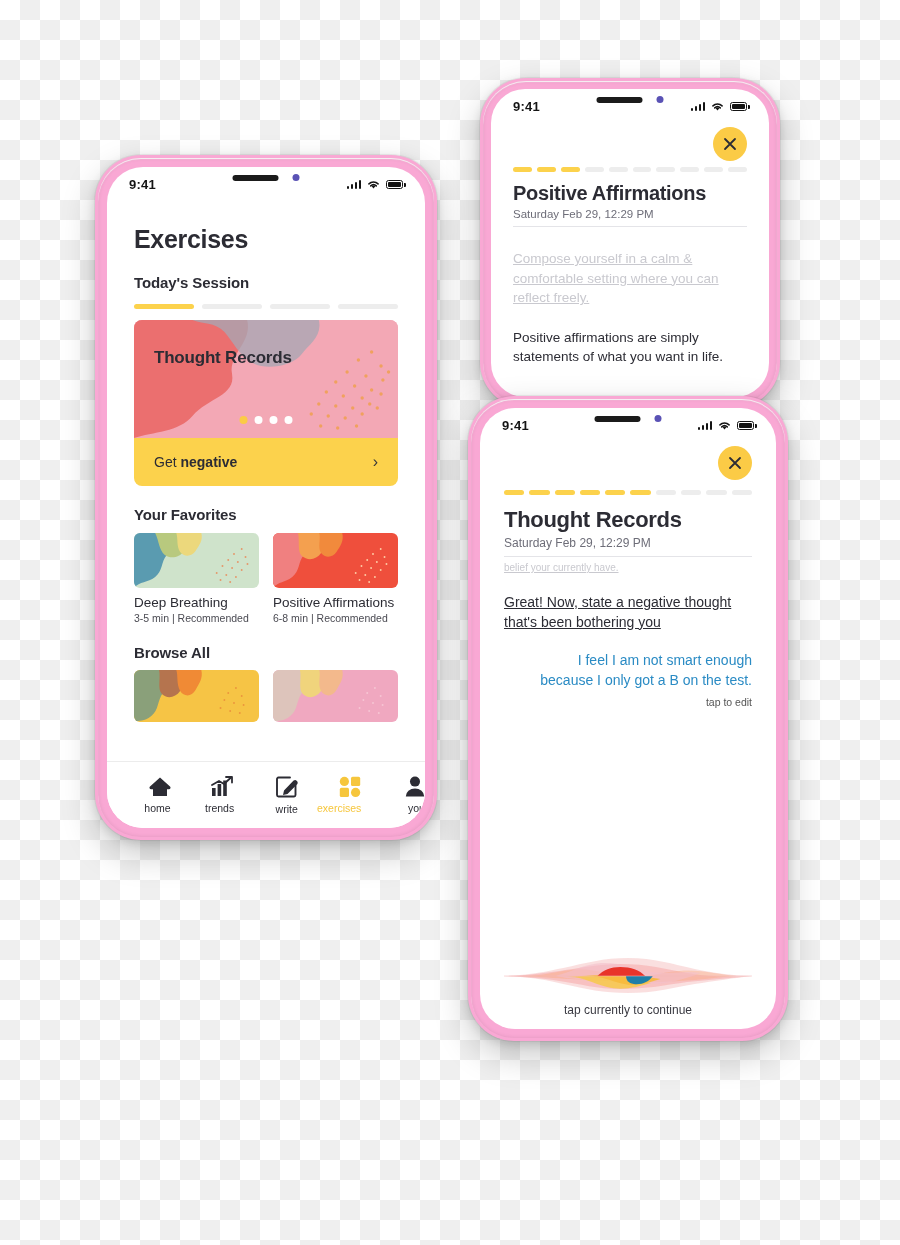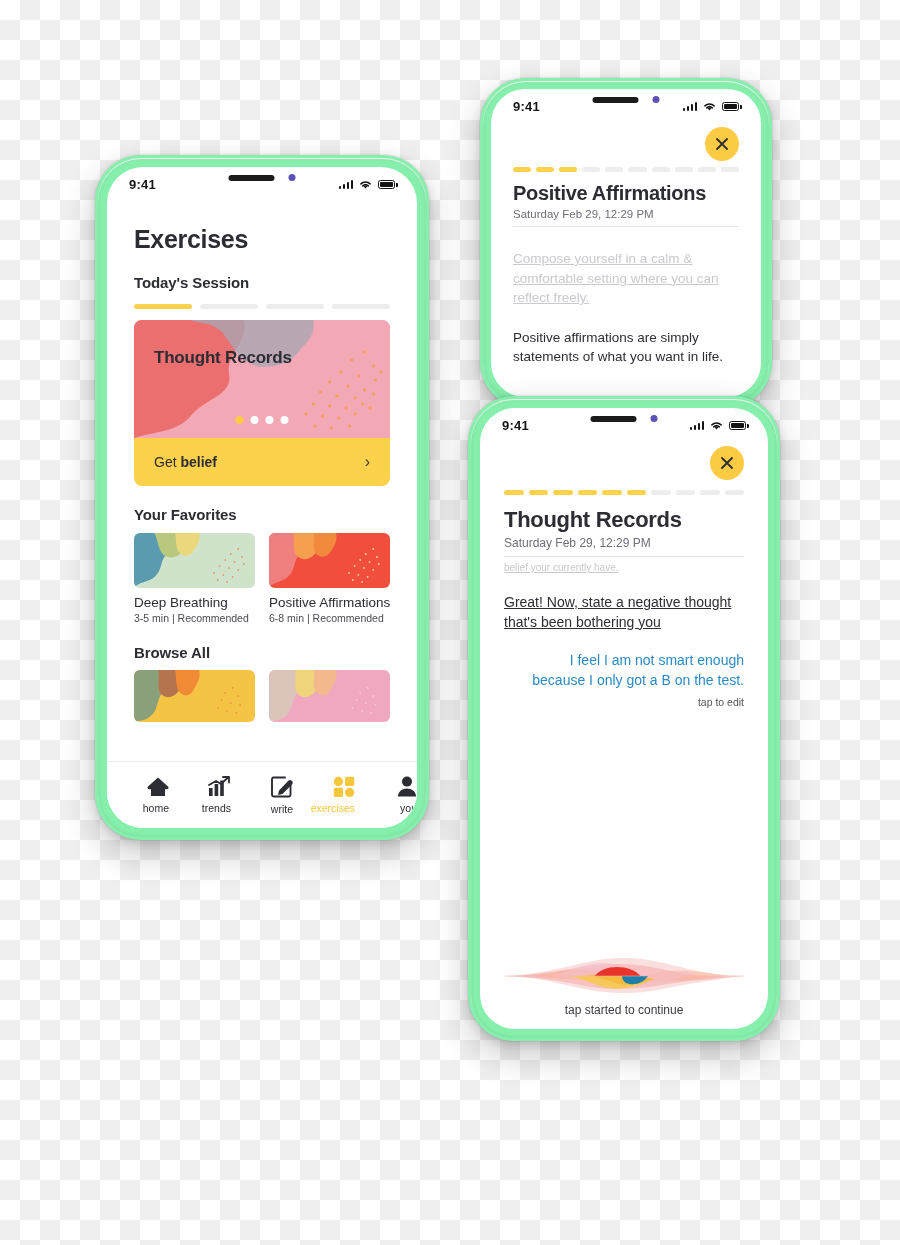--- a/index.html
+++ b/index.html
@@ -10,26 +10,27 @@
     background-image:
       linear-gradient(45deg,#efefef 25%,transparent 25%,transparent 75%,#efefef 75%,#efefef),
       linear-gradient(45deg,#efefef 25%,transparent 25%,transparent 75%,#efefef 75%,#efefef);
     background-size:40px 40px;
     background-position:0 0,20px 20px;
   }
 
   
   .phone{
     position:absolute;
-    background:#86efac;
+    background:#f9a8d4;
     border-radius:46px;
     box-shadow:
       0 0 0 1px rgba(0,0,0,0.05),
       0 14px 34px rgba(0,0,0,0.22),
       0 3px 10px rgba(0,0,0,0.12);
+    padding-left: 8px;
   }
   .phone::after{ 
     content:"";position:absolute;inset:3px;border-radius:43px;
     box-shadow:inset 0 0 4px rgba(0,0,0,0.10), inset 0 1px 1px #fff;
     pointer-events:none;
   }
   .screen{
     position:absolute;inset:12px;
     background:#fff;border-radius:36px;overflow:hidden;
   }
@@ -202,21 +203,21 @@
           </svg>
           <div class="hero-title">Thought Records</div>
           <div class="dots">
             <span class="active"></span>
             <span></span>
             <span></span>
             <span></span>
           </div>
         </div>
         <div class="hero-cta">
-          <span class="cta-text"><span>Get </span><b>belief</b></span>
+          <span class="cta-text"><span>Get </span><b>negative</b></span>
           <span class="chev">›</span>
         </div>
       </div>
 
       <h2 class="sec-head">Your Favorites</h2>
       <div class="grid2">
 
         <div class="mini">
           <div class="mini-art">
             <svg width="100%" height="100%" viewBox="0 0 130 55" preserveAspectRatio="none">
@@ -483,17 +484,17 @@
           <path d="M0,27 C30,26 46,22 62,19 C86,14 104,9 130,9 C158,9 176,15 200,20 C220,24 242,27 260,27 C242,29 220,32 200,35 C176,39 158,44 130,44 C104,44 86,40 62,35 C46,31 30,28 0,27 Z" fill="#f5b7b7" opacity="0.45"></path>
           <path d="M0,27 C24,27 40,24 58,22 C80,19 98,15 122,15 C150,15 170,20 192,24 C214,28 238,28 260,27 C238,29 214,31 192,33 C170,36 150,40 122,40 C98,40 80,35 58,32 C40,29 24,28 0,27 Z" fill="#f49090" opacity="0.38"></path>
           <path d="M18,27 C40,27 52,23 70,21 C92,18 108,26 126,28 C146,30 164,23 184,22 C206,20 226,26 244,27 C226,28 206,31 184,32 C164,33 146,34 126,33 C108,32 92,31 70,30 C52,29 40,28 18,27 Z" fill="#f9a87a" opacity="0.38"></path>
           <path d="M54,27 C70,23 84,15 102,14 C122,13 136,20 154,23 C172,26 190,21 206,24 C190,30 172,35 154,35 C136,35 122,31 102,31 C84,31 70,30 54,27 Z" fill="#f4c0cc" opacity="0.6"></path>
           <path d="M66,28 C82,27 92,34 108,38 C124,42 140,38 154,34 C142,31 128,28 112,27 C96,26 80,27 66,28 Z" fill="#f7c94a" opacity="0.85"></path>
           <path d="M86,27 C100,26 112,32 126,35 C140,38 152,33 164,30 C150,28 136,25 120,25 C106,25 96,26 86,27 Z" fill="#f6b93c" opacity="0.9"></path>
           <path d="M98,27 C104,21 112,18 122,18 C133,18 142,21 148,27 Z" fill="#e8342a"></path>
           <path d="M128,27 C134,27 146,27 156,27 C152,33 144,36 136,35 C130,34 128,31 128,27 Z" fill="#1f7fa8"></path>
           <path d="M0,27 H260" stroke="#f2b9b9" stroke-width="1.2" opacity="0.55" fill="none"></path>
         </svg>
-        <div class="tap-cont">tap started to continue</div>
+        <div class="tap-cont">tap currently to continue</div>
       </div>
     </div>
   </div>
 </div>
 
 </body></html>

